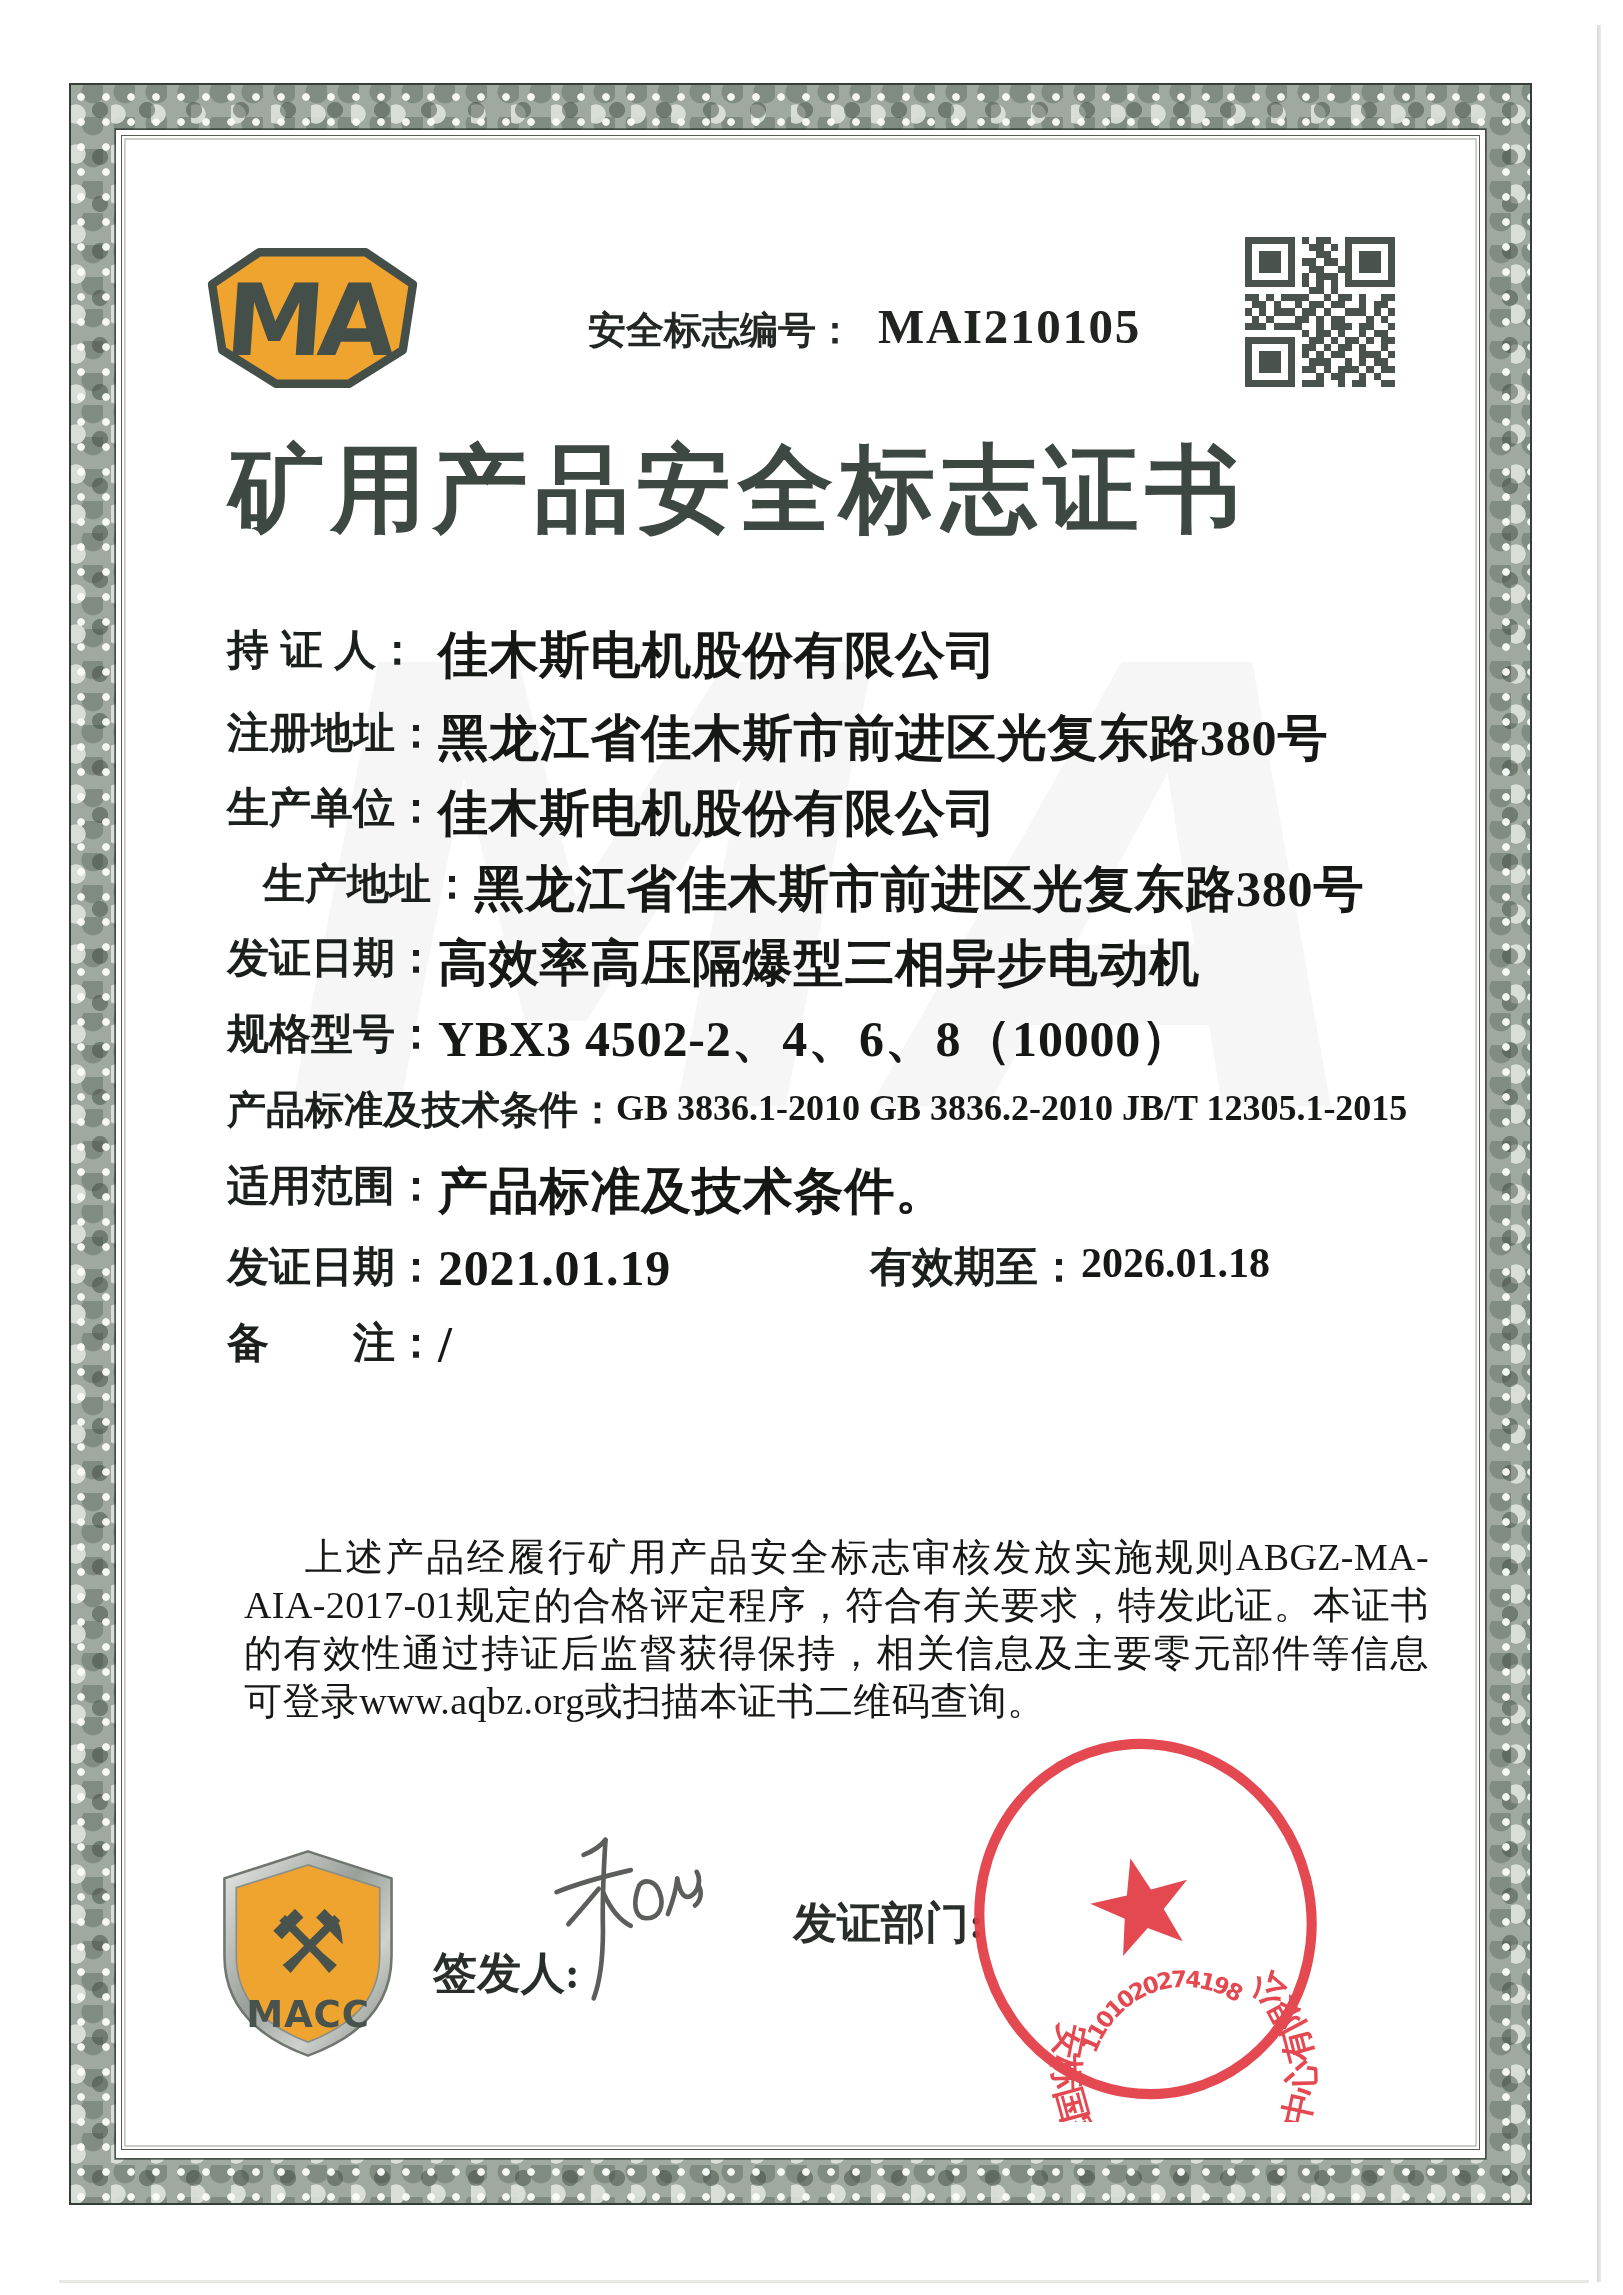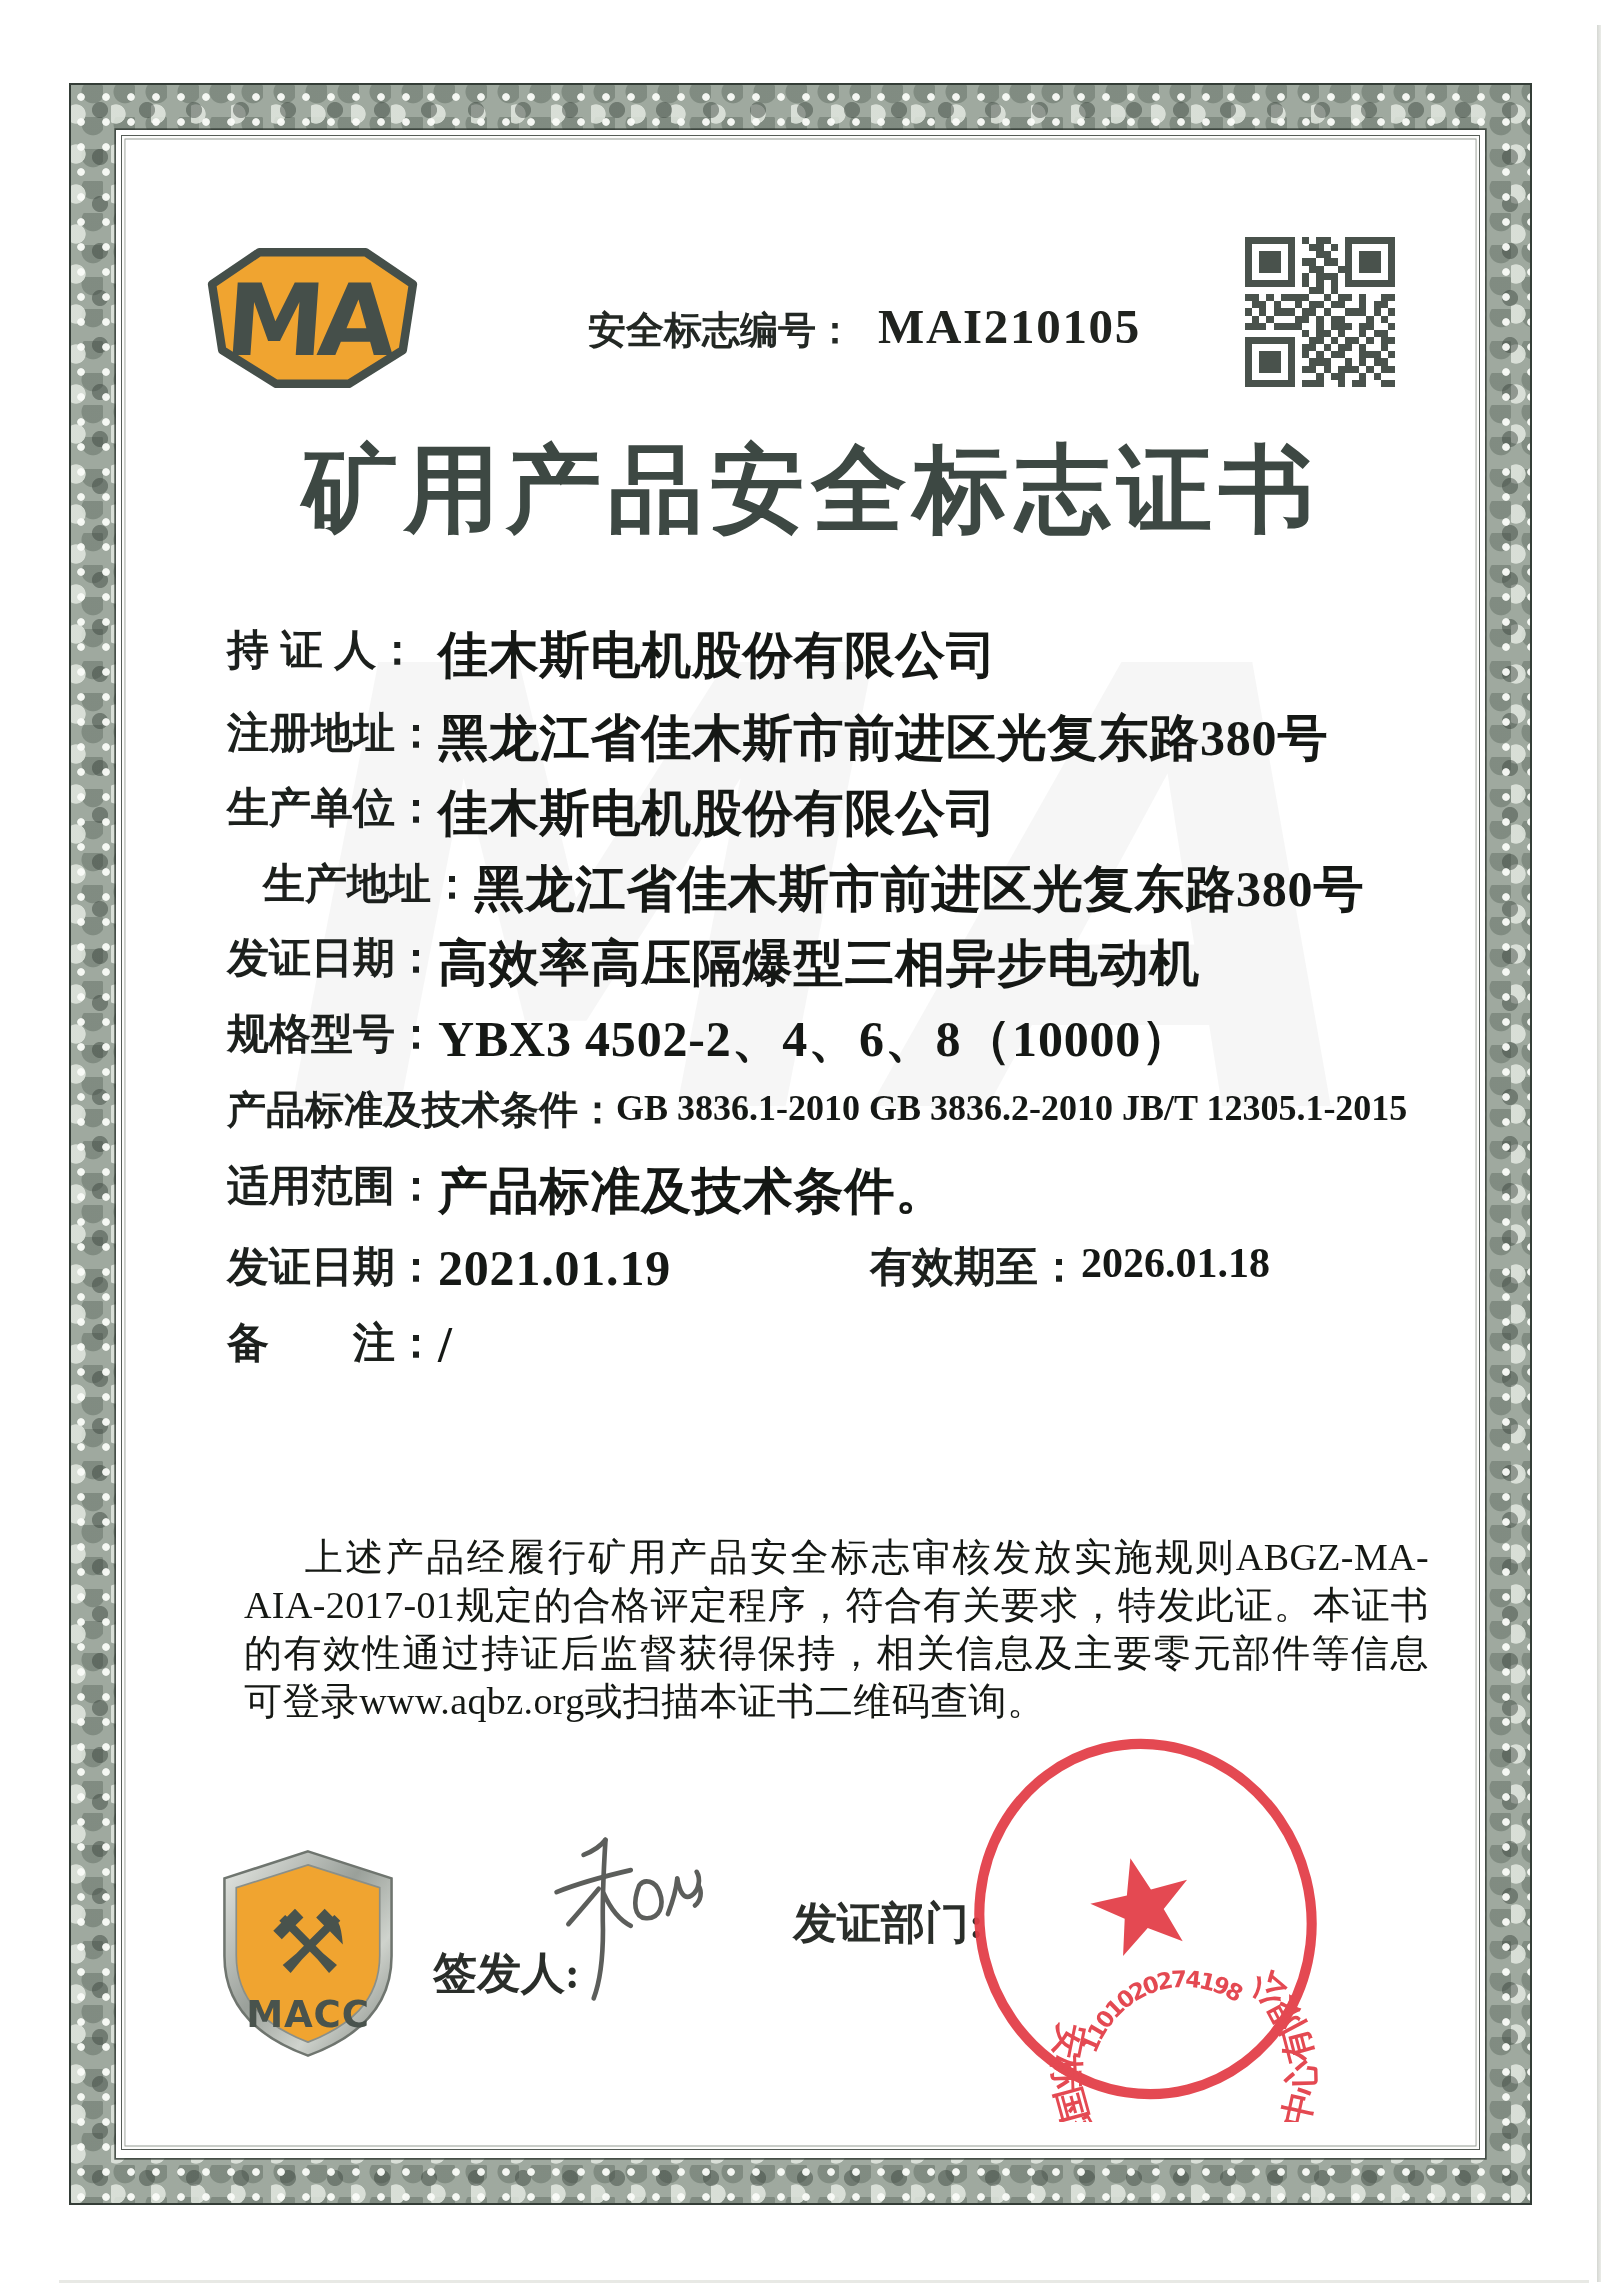--- a/index.html
+++ b/index.html
@@ -29,21 +29,21 @@
         color:rgba(128,138,130,0.075);z-index:1;user-select:none;}
   
   .content{position:absolute;inset:0;z-index:2;}
   .ma-logo{position:absolute;left:207px;top:247px;width:211px;height:142px;}
   .cert-line{position:absolute;left:588px;top:298px;white-space:nowrap;}
   .cert-label{font-family:"Liberation Sans","DejaVu Sans",sans-serif;font-weight:700;
         font-size:38px;color:#23282419;color:#232824;}
   .cert-no{font-family:"Liberation Serif","DejaVu Serif",serif;font-weight:600;
         font-size:49px;color:#20231f;letter-spacing:1.7px;margin-left:24px;}
   .qr{position:absolute;left:1245px;top:237px;width:150px;height:150px;}
-  .title{position:absolute;left:0;top:427px;width:1623px;text-align:center;
+  .title{position:absolute;left:0;top:427px;width:1476px;text-align:center;
         font-weight:800;font-size:95px;letter-spacing:6.8px;color:#3d4843;white-space:nowrap;}
   
   .field-row{position:absolute;left:227px;width:1209px;height:52px;white-space:nowrap;}
   .f-label{position:absolute;left:0;top:0;font-family:"Liberation Sans","DejaVu Sans",sans-serif;
         font-weight:700;font-size:42px;color:#1c201d;}
   .f-value{position:absolute;left:211px;top:0;font-weight:700;font-size:50px;color:#15181574;
         color:#151815;letter-spacing:0.8px;}
   .row-wide .f-label{font-size:39px;top:3.4px;}
   .row-wide .f-value{left:389px;font-size:36px;top:6.8px;letter-spacing:0;}
   .f-label2{position:absolute;left:643px;top:0;font-family:"Liberation Sans","DejaVu Sans",sans-serif;

